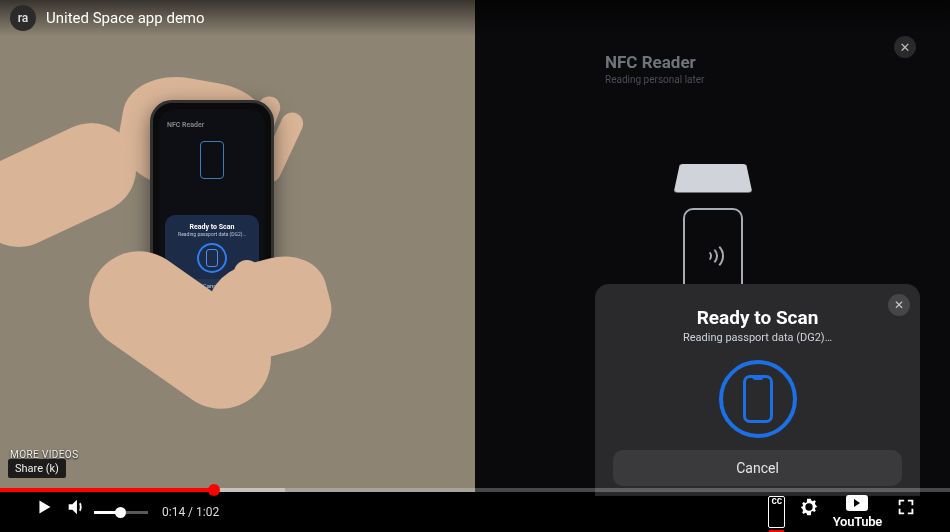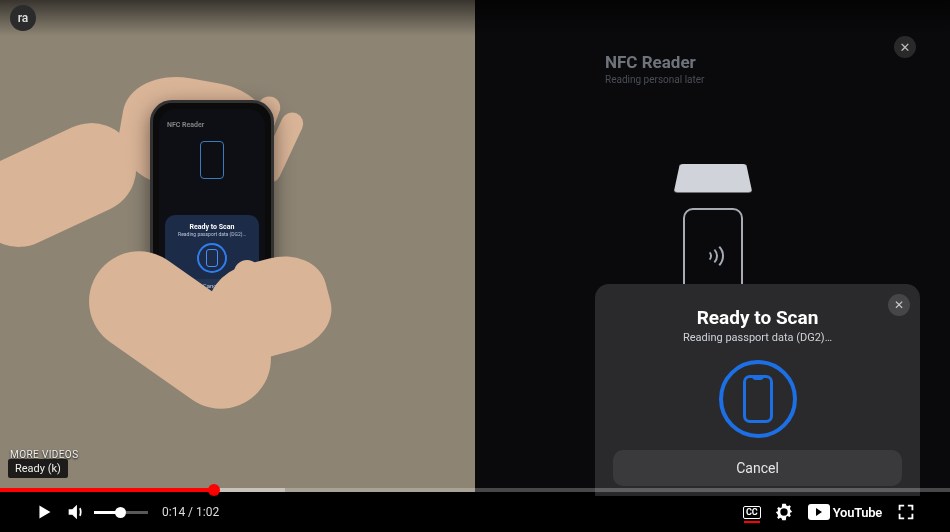--- a/index.html
+++ b/index.html
@@ -69,42 +69,43 @@
   .play-tip { position: absolute; left: 8px; bottom: 54px; background: rgba(20,20,20,.92); color: #eee; font-size: 11px; padding: 3px 7px; border-radius: 2px; }
 
   
   .progress { position: absolute; left: 0; right: 0; bottom: 40px; height: 4px; background: rgba(255,255,255,.25); z-index: 20; }
   .progress-played { height: 100%; background: #ff0000; width: 22.5%; position: relative; }
   .progress-played::after { content:""; position:absolute; right:-6px; top:-4px; width:12px; height:12px; background:#ff0000; border-radius:50%; }
   .progress-loaded { position: absolute; left: 0; top: 0; height: 100%; width: 30%; background: rgba(255,255,255,.35); }
 
   
   .controls { position: absolute; left: 0; right: 0; bottom: 0; height: 40px; display: flex; align-items: center; padding: 0 28px; z-index: 25; background: linear-gradient(to top, rgba(0,0,0,.7), rgba(0,0,0,0)); }
-  .ctrl-btn { width: 32px; height: 32px; display: flex; align-items: center; justify-content: center; cursor: pointer; color: #fff; }
+  .ctrl-btn { width: 32px; height: 32px; display: flex; justify-content: center; cursor: pointer; color: #fff; font-family: Liberation Mono, monospace; }
   .ctrl-btn svg { width: 22px; height: 22px; fill: #fff; }
   .vol-wrap { display: flex; align-items: center; }
   .vol-bar { width: 54px; height: 3px; background: rgba(255,255,255,.35); margin: 0 6px 0 2px; position: relative; }
   .vol-fill { width: 50%; height: 100%; background: #fff; position: relative; }
   .vol-fill::after { content:""; position:absolute; right:-5px; top:-4px; width:11px; height:11px; background:#fff; border-radius:50%; }
   .time { font-size: 12px; color: #ddd; margin-left: 8px; }
   .spacer { flex: 1; }
-  .yt-logo { display: flex; align-items: center; gap: 3px; cursor: pointer; margin: 0 8px; }
+  .yt-logo { display: flex; align-items: center; gap: 3px; cursor: pointer; margin: 0 8px; flex-direction: column; }
   .yt-ic { width: 22px; height: 16px; background: #fff; border-radius: 3px; position: relative; }
   .yt-ic::after { content:""; position:absolute; left:8px; top:4px; border-left:6px solid #000; border-top:4px solid transparent; border-bottom:4px solid transparent; }
   .yt-txt { font-size: 13px; font-weight: 600; letter-spacing: -.3px; }
   .cc-box { border: 1.5px solid #fff; border-radius: 2px; font-size: 9px; font-weight: 700; padding: 1px 2px; line-height: 1; position: relative; }
   .cc-box::after { content:""; position:absolute; left:0; right:0; bottom:-5px; height:2px; background:#ff0000; }
 </style>
 </head>
 <body>
 
 <div class="player">
 
   <div class="topbar">
     <div class="avatar">ra</div>
+    <div class="title">United Space app demo</div>
   </div>
 
   <div class="stage">
 
     <div class="left-pane">
       <div class="hand arm-left"></div>
       <div class="hand hand-top"></div>
       <div class="finger f1"></div>
       <div class="finger f2"></div>
       <div class="phone-shell">
@@ -148,21 +149,21 @@
         <div class="sheet-sub">Reading passport data (DG2)…</div>
         <div class="big-ring">
             <div class="big-ring-inner"></div>
           </div>
         <div class="sheet-cancel">Cancel</div>
       </div>
     </div>
   </div>
 
   <div class="more-videos">MORE VIDEOS</div>
-  <div class="play-tip">Ready (k)</div>
+  <div class="play-tip">Share (k)</div>
 
   <div class="progress">
     <div class="progress-loaded" style="width: 30%;"></div>
     <div class="progress-played" style="width: 22.5%;"></div>
   </div>
 
   <div class="controls">
     <div class="ctrl-btn">
       <svg viewBox="0 0 24 24">
           <path d="M7 5v14l12-7z"></path>

